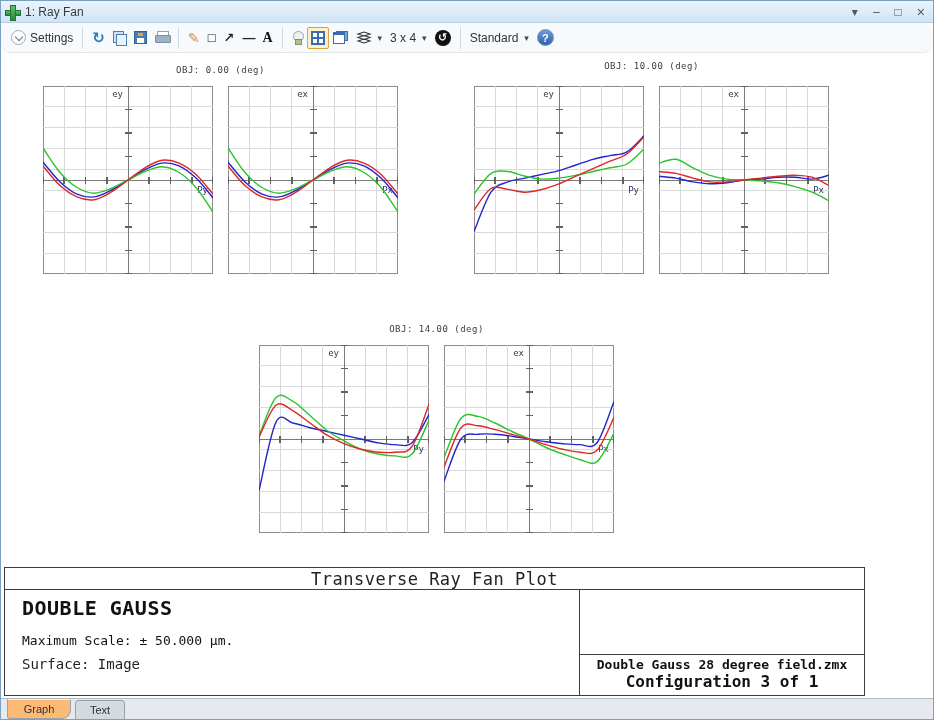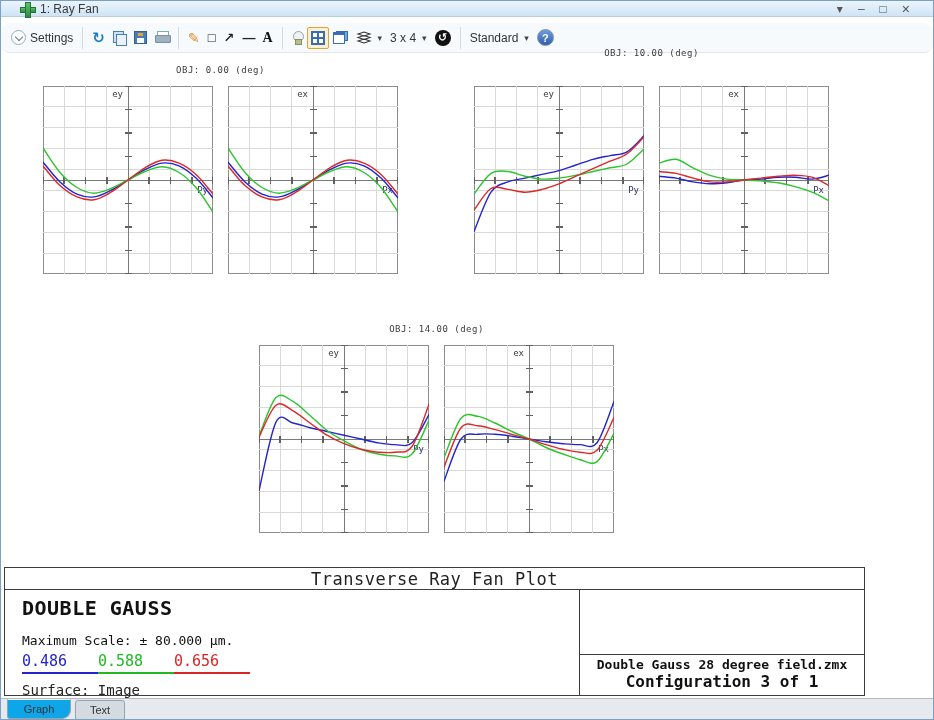--- a/index.html
+++ b/index.html
@@ -1,23 +1,23 @@
 <!DOCTYPE html>
 <html><head>
 <meta charset="utf-8">
 <style>
   html,body{margin:0;padding:0;background:#fff;}
   *{box-sizing:border-box;}
   .window{position:relative;width:934px;height:720px;background:#fff;border:1px solid #7aa0c4;
           font-family:"Liberation Sans","DejaVu Sans",sans-serif;overflow:hidden;}
 
   
-  .titlebar{position:absolute;left:0;top:0;width:100%;height:16px;
+  .titlebar{position:absolute;left:0;top:0;width:100%;height:22px;
             background:linear-gradient(#eaf4fc,#cfe4f5);border-bottom:1px solid #b7cfe3;
-            display:flex;align-items:center;padding:0 19px;}
+            display:flex;align-items:center;padding:0 4px;}
   .plus-icon{position:relative;width:14px;height:14px;margin-right:6px;}
   .plus-icon::before{content:"";position:absolute;left:0;top:5px;width:14px;height:4px;
             background:linear-gradient(#5cc06a,#2e8a42);border:1px solid #247237;}
   .plus-icon::after{content:"";position:absolute;left:5px;top:0;width:4px;height:14px;
             background:linear-gradient(#5cc06a,#2e8a42);border:1px solid #247237;}
   .title-text{font-size:12px;color:#3a3a3a;}
   .win-buttons{margin-left:auto;display:flex;align-items:center;gap:15px;padding-right:4px;
             font-size:12px;color:#555;}
   .win-buttons span{cursor:default;line-height:1;}
 
@@ -69,21 +69,21 @@
   .icon-help{width:17px;height:17px;border-radius:50%;background:linear-gradient(#6f9cdd,#2f5fae);
            color:#fff;display:flex;align-items:center;justify-content:center;font-size:11px;font-weight:bold;
            border:1px solid #7d92ab;}
   .caret{font-size:9px;color:#444;margin-left:2px;}
 
   
   .plot-title{position:absolute;text-align:center;font-family:"DejaVu Sans Mono","Liberation Mono",monospace;
            font-size:9px;color:#3c3c3c;letter-spacing:0.5px;}
   .plot-box{position:absolute;width:170px;height:148px;}
   #t-a{left:42px;top:64px;width:355px;}
-  #t-b{left:473px;top:47px;width:355px;}
+  #t-b{left:473px;top:60px;width:355px;}
   #t-c{left:258px;top:323px;width:355px;}
   #p-a1{left:42px;top:85px;} #p-a2{left:227px;top:85px;}
   #p-b1{left:473px;top:85px;} #p-b2{left:658px;top:85px;}
   #p-c1{left:258px;top:344px;} #p-c2{left:443px;top:344px;}
 
   
   .infobox{position:absolute;left:3px;top:566px;width:861px;height:129px;border:1px solid #3c3c3c;
            font-family:"DejaVu Sans Mono","Liberation Mono",monospace;color:#111;background:#fff;}
   .info-title{height:22px;border-bottom:1px solid #3c3c3c;display:flex;align-items:center;justify-content:center;
            font-size:17px;letter-spacing:0.5px;color:#222;}
@@ -98,21 +98,21 @@
   .info-right-top{height:65px;border-bottom:1px solid #3c3c3c;}
   .info-right-bottom{flex:1;text-align:center;padding-top:2px;}
   .file-name{font-weight:bold;font-size:13px;}
   .config{font-weight:bold;font-size:16px;}
 
   
   .tabbar{position:absolute;left:0;top:697px;width:100%;height:23px;background:#e6e9ed;
           border-top:1px solid #b3bac1;display:flex;align-items:flex-start;padding-left:6px;font-size:11px;color:#333;}
   .tab{height:20px;display:flex;align-items:center;justify-content:center;margin-right:4px;
           border:1px solid #98a2ac;border-top:none;}
-  .tab-active{width:64px;background:#0ea5e9;border-radius:0 0 9px 3px;border-top:1px solid #f0f3f6;}
+  .tab-active{width:64px;background:#fdba74;border-radius:0 0 9px 3px;border-top:1px solid #f0f3f6;}
   .tab-idle{width:50px;background:#d3dae0;border-radius:3px 3px 2px 2px;margin-top:1px;border-top:1px solid #98a2ac;}
 </style>
 </head>
 <body>
 
 <div class="window">
 
   <div class="titlebar">
     <span class="plus-icon"></span>
     <span class="title-text">1: Ray Fan</span>
@@ -488,26 +488,21 @@
         <path d="M0.0,112.8C2.8,106.2 11.3,80.2 17.0,73.3C22.7,66.4 28.3,70.7 34.0,71.4C39.7,72.2 45.3,75.5 51.0,78.0C56.7,80.5 62.3,83.8 68.0,86.5C73.7,89.1 79.3,91.3 85.0,94.0C90.7,96.7 96.3,100.0 102.0,102.5C107.7,105.0 113.3,107.0 119.0,109.0C124.7,111.1 130.3,113.4 136.0,114.7C141.7,115.9 147.3,120.9 153.0,116.6C158.7,112.2 167.2,93.1 170.0,88.4" fill="none" stroke="#2cc42c" stroke-width="1.4" stroke-linecap="round" stroke-linejoin="round"></path>
         <path d="M0.0,122.2C2.8,115.6 11.3,89.6 17.0,82.7C22.7,75.8 28.3,80.5 34.0,80.8C39.7,81.2 45.3,83.2 51.0,84.6C56.7,86.0 62.3,87.7 68.0,89.3C73.7,90.9 79.3,92.3 85.0,94.0C90.7,95.7 96.3,97.9 102.0,99.6C107.7,101.4 113.3,103.1 119.0,104.3C124.7,105.6 130.3,107.0 136.0,107.2C141.7,107.3 147.3,111.1 153.0,105.3C158.7,99.5 167.2,77.9 170.0,72.4" fill="none" stroke="#dc2828" stroke-width="1.4" stroke-linecap="round" stroke-linejoin="round"></path>
       </svg>
     </div>
 
   <div class="infobox">
     <div class="info-title">Transverse Ray Fan Plot</div>
     <div class="info-body">
       <div class="info-left">
         <div class="lens-name">DOUBLE GAUSS</div>
-        <div class="max-scale">Maximum Scale: ± 80.000 μm.</div>
-        <div class="wl-row">
-          <span class="wl" style="color: rgb(36, 36, 205);"><span>0.486</span></span>
-          <span class="wl" style="color: rgb(33, 184, 33);"><span>0.588</span></span>
-          <span class="wl" style="color: rgb(220, 36, 36);"><span>0.656</span></span>
-        </div>
+        <div class="max-scale">Maximum Scale: ± 50.000 μm.</div>
         <div class="surface">Surface: Image</div>
       </div>
       <div class="info-right">
         <div class="info-right-top"></div>
         <div class="info-right-bottom">
           <div class="file-name">Double Gauss 28 degree field.zmx</div>
           <div class="config">Configuration 3 of 1</div>
         </div>
       </div>
     </div>

